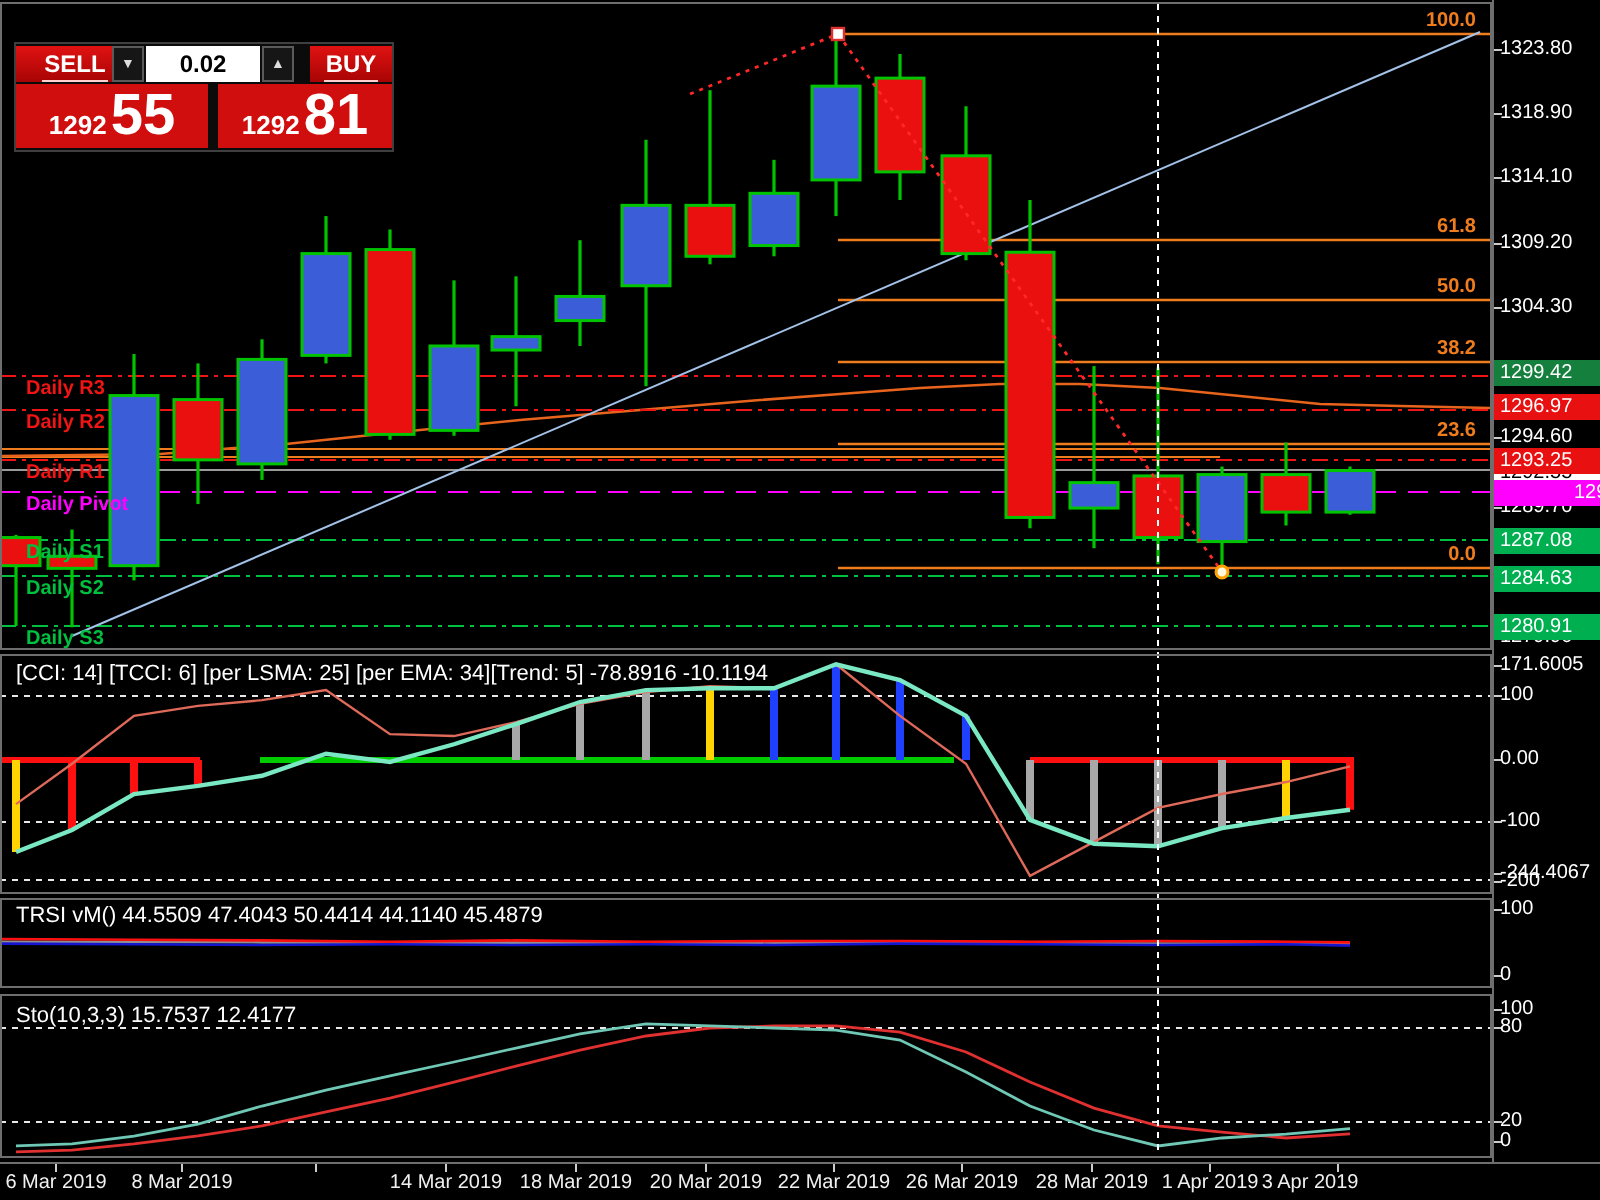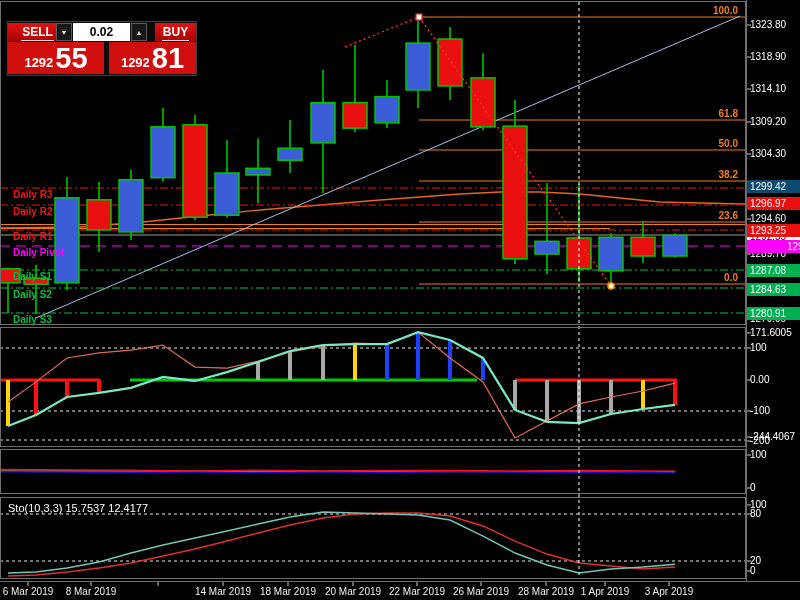--- a/index.html
+++ b/index.html
@@ -191,21 +191,21 @@
       <div class="abs fiblab" style="top: 272px; color: rgb(239, 125, 30);">0.0</div>
       <div class="abs axlab" style="left: 750px; top: 19px;">1323.80</div>
       <div class="abs axlab" style="left: 750px; top: 51px;">1318.90</div>
       <div class="abs axlab" style="left: 750px; top: 83px;">1314.10</div>
       <div class="abs axlab" style="left: 750px; top: 116px;">1309.20</div>
       <div class="abs axlab" style="left: 750px; top: 148px;">1304.30</div>
       <div class="abs axlab" style="left: 750px; top: 213px;">1294.60</div>
       <div class="abs axlab" style="left: 750px; top: 248px;">1289.70</div>
       <div class="abs axlab" style="left: 750px; top: 313px;">1279.90</div>
       <div class="abs axlab badge" style="left: 747px; top: 229.5px; background: rgb(255, 255, 255); color: rgb(0, 0, 0);">1292.55</div>
-      <div class="abs axlab badge" style="left: 747px; top: 179.5px; background: #0c4a6e; color: rgb(255, 255, 255);">1299.42</div>
+      <div class="abs axlab badge" style="left: 747px; top: 179.5px; background: #15803d; color: rgb(255, 255, 255);">1299.42</div>
       <div class="abs axlab badge" style="left: 747px; top: 196.5px; background: rgb(232, 16, 16); color: rgb(255, 255, 255);">1296.97</div>
       <div class="abs axlab badge" style="left: 747px; top: 223.5px; background: rgb(232, 16, 16); color: rgb(255, 255, 255);">1293.25</div>
       <div class="abs axlab badge" style="left: 747px; top: 239.5px; background: rgb(255, 0, 255); color: rgb(255, 255, 255); padding-left: 40px;">1290.80</div>
       <div class="abs axlab badge" style="left: 747px; top: 263.5px; background: rgb(0, 176, 80); color: rgb(255, 255, 255);">1287.08</div>
       <div class="abs axlab badge" style="left: 747px; top: 282.5px; background: rgb(0, 176, 80); color: rgb(255, 255, 255);">1284.63</div>
       <div class="abs axlab badge" style="left: 747px; top: 306.5px; background: rgb(0, 176, 80); color: rgb(255, 255, 255);">1280.91</div>
       <div class="abs axlab" style="left: 750px; top: 327px;">171.6005</div>
       <div class="abs axlab" style="left: 750px; top: 342px;">100</div>
       <div class="abs axlab" style="left: 750px; top: 374px;">0.00</div>
       <div class="abs axlab" style="left: 750px; top: 405px;">-100</div>
@@ -220,37 +220,39 @@
       <div class="abs datelab" style="left: -17px; top: 586px;">6 Mar 2019</div>
       <div class="abs datelab" style="left: 46px; top: 586px;">8 Mar 2019</div>
       <div class="abs datelab" style="left: 113px; top: 586px; margin-top: 23px;">12 Mar 2019</div>
       <div class="abs datelab" style="left: 178px; top: 586px;">14 Mar 2019</div>
       <div class="abs datelab" style="left: 243px; top: 586px;">18 Mar 2019</div>
       <div class="abs datelab" style="left: 308px; top: 586px;">20 Mar 2019</div>
       <div class="abs datelab" style="left: 372px; top: 586px;">22 Mar 2019</div>
       <div class="abs datelab" style="left: 436px; top: 586px;">26 Mar 2019</div>
       <div class="abs datelab" style="left: 501px; top: 586px;">28 Mar 2019</div>
       <div class="abs datelab" style="left: 560px; top: 586px;">1 Apr 2019</div>
-      <div class="abs datelab" style="left: 624px; top: 586px;">3 Apr 2019</div>
+      <div class="abs datelab" style="left: 610px; top: 586px;">3 Apr 2019</div>
     </div>
 
 
   <div class="abs tpanel">
     <div class="tbtn" style="left:0;width:59px;"><span>SELL</span></div>
     <div class="spinbtn" style="left:48px;">▼</div>
     <input class="lot" value="0.02" style="">
     <div class="spinbtn" style="left:123px;">▲</div>
     <div class="tbtn" style="left:147px;width:41px;"><span>BUY</span></div>
     <div class="pricebox" style="left:0;width:96px;">
       <span class="sm">1292</span>
       <span class="bg">55</span>
     </div>
     <div class="pricebox" style="left:101px;width:87px;">
       <span class="sm">1292</span>
       <span class="bg">81</span>
     </div>
   </div>
 
+  <div class="abs paneltitle" style="left:8px;top:331px;">[CCI: 14] [TCCI: 6] [per LSMA: 25] [per EMA: 34][Trend: 5]  -78.8916 -10.1194</div>
+  <div class="abs paneltitle" style="left:8px;top:452px;">TRSI vM() 44.5509 47.4043 50.4414 44.1140 45.4879</div>
   <div class="abs paneltitle" style="left:8px;top:502px;">Sto(10,3,3) 15.7537 12.4177</div>
 
   <div class="abs" id="right-axis" style="left:746px;top:0;width:54px;height:580px;"></div>
   <div class="abs" id="date-axis-strip" style="left:0;top:581px;width:800px;height:19px;"></div>
 </div>
 
 </body></html>

